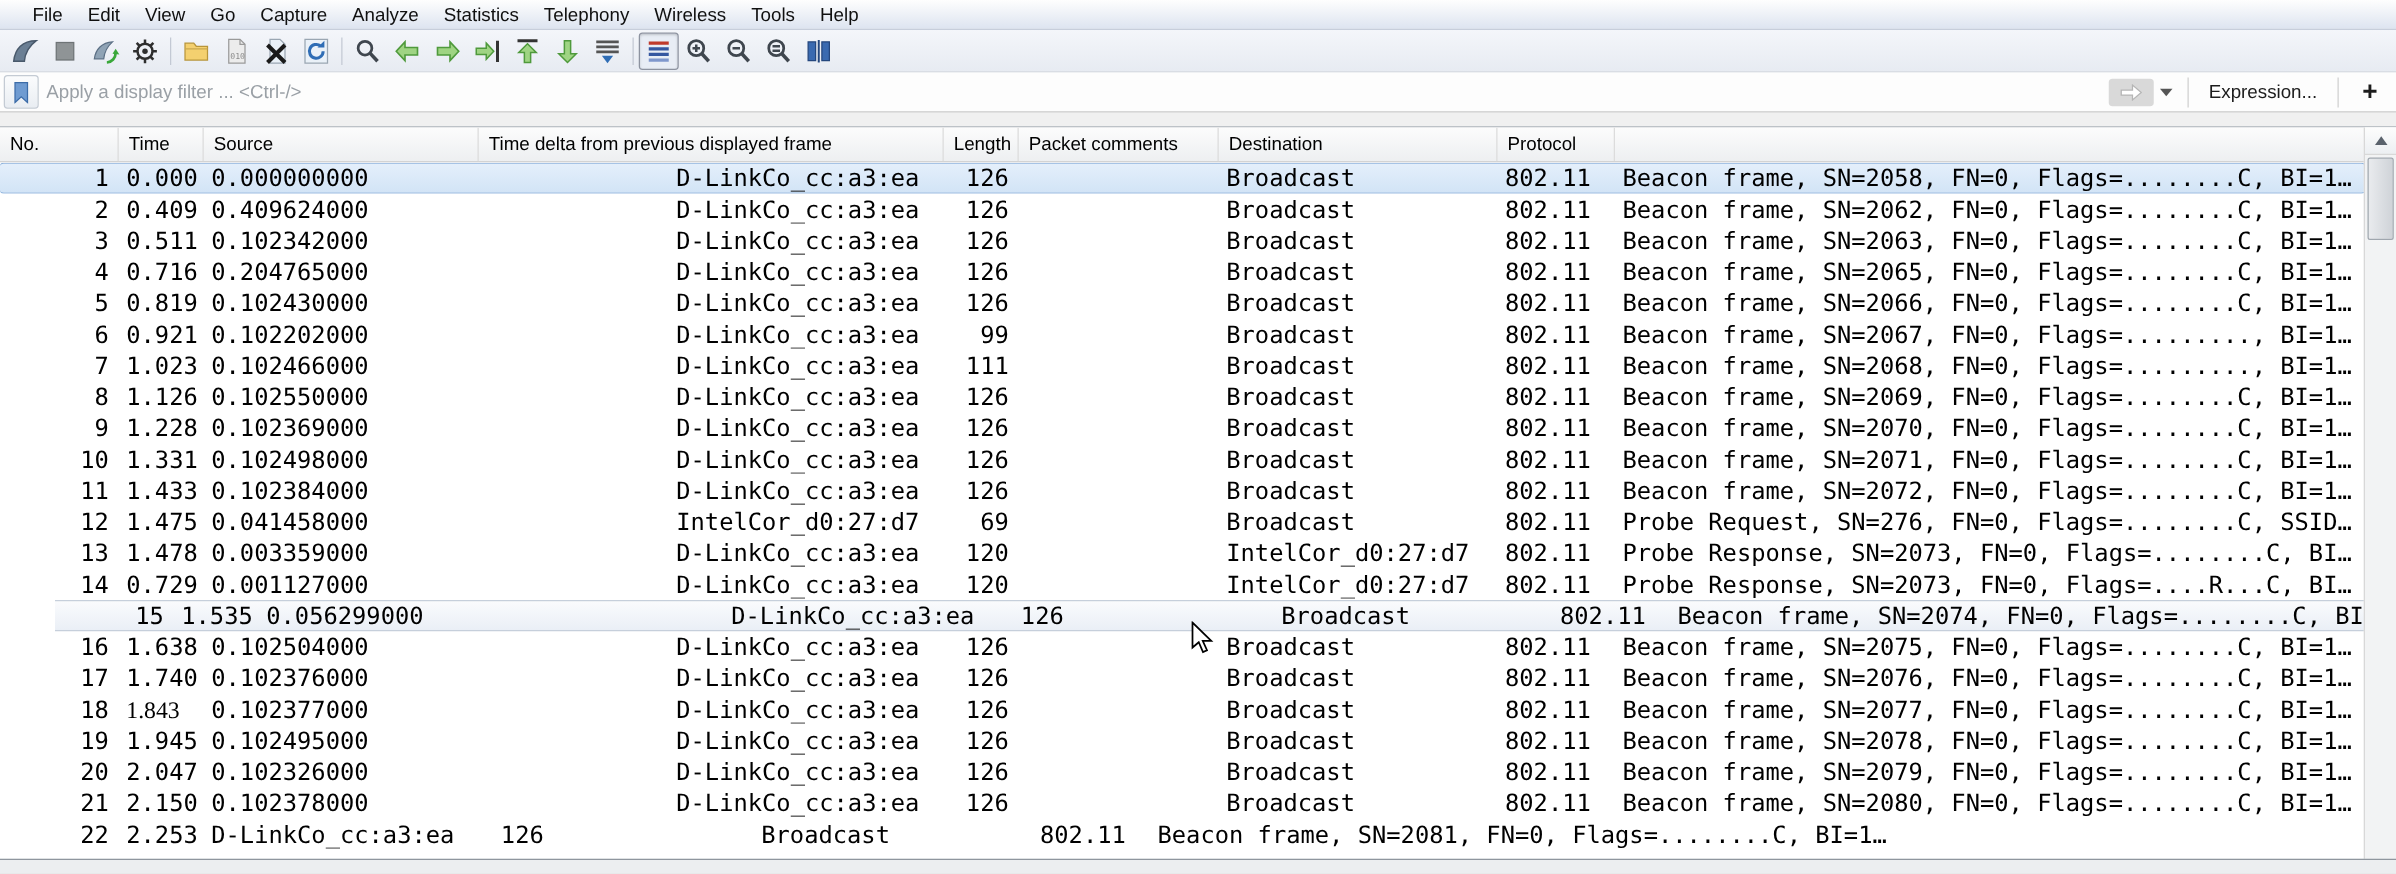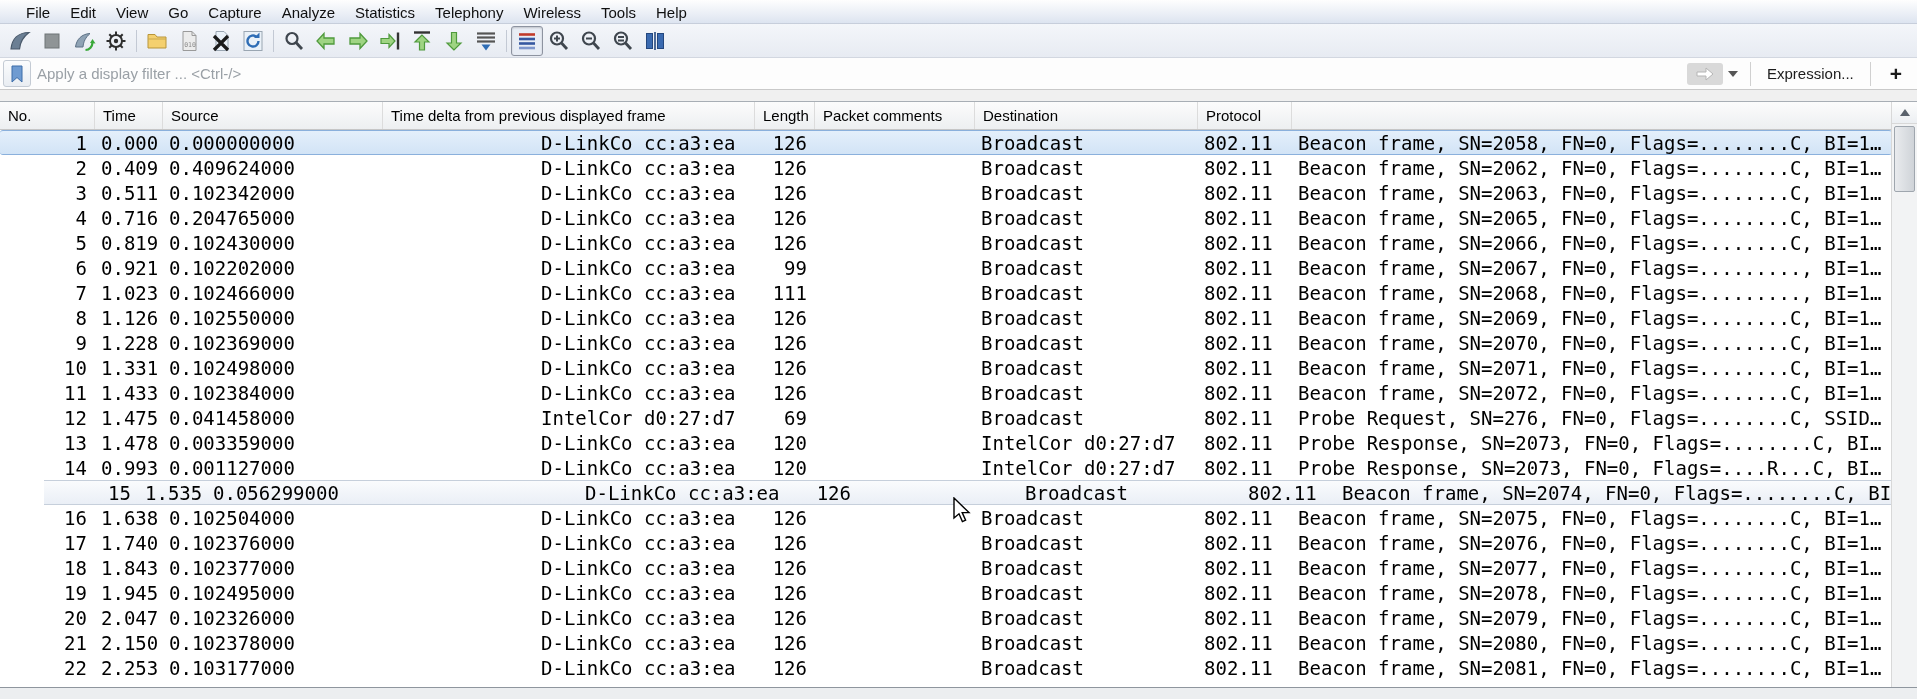--- a/index.html
+++ b/index.html
@@ -424,21 +424,21 @@
           <div class="pcell" style="width: 372px; text-align: left;">0.003359000</div>
           <div class="pcell" style="width: 220px; text-align: left;">D-LinkCo_cc:a3:ea</div>
           <div class="pcell" style="width: 60px; text-align: right;">120</div>
           <div class="pcell" style="width: 160px; text-align: left;"></div>
           <div class="pcell" style="width: 223px; text-align: left;">IntelCor_d0:27:d7</div>
           <div class="pcell" style="width: 94px; text-align: left;">802.11</div>
           <div class="pcell grow" style="text-align: left;">Probe Response, SN=2073, FN=0, Flags=........C, BI…</div>
         </div>
         <div class="prow">
           <div class="pcell" style="width: 95px; text-align: right;">14</div>
-          <div class="pcell" style="width: 68px; text-align: left;">0.993</div>
+          <div class="pcell" style="width: 68px; text-align: left;">0.729</div>
           <div class="pcell" style="width: 372px; text-align: left;">0.001127000</div>
           <div class="pcell" style="width: 220px; text-align: left;">D-LinkCo_cc:a3:ea</div>
           <div class="pcell" style="width: 60px; text-align: right;">120</div>
           <div class="pcell" style="width: 160px; text-align: left;"></div>
           <div class="pcell" style="width: 223px; text-align: left;">IntelCor_d0:27:d7</div>
           <div class="pcell" style="width: 94px; text-align: left;">802.11</div>
           <div class="pcell grow" style="text-align: left;">Probe Response, SN=2073, FN=0, Flags=....R...C, BI…</div>
         </div>
         <div class="prow hovered">
           <div class="pcell" style="width: 95px; text-align: right;">15</div>
@@ -468,21 +468,21 @@
           <div class="pcell" style="width: 372px; text-align: left;">0.102376000</div>
           <div class="pcell" style="width: 220px; text-align: left;">D-LinkCo_cc:a3:ea</div>
           <div class="pcell" style="width: 60px; text-align: right;">126</div>
           <div class="pcell" style="width: 160px; text-align: left;"></div>
           <div class="pcell" style="width: 223px; text-align: left;">Broadcast</div>
           <div class="pcell" style="width: 94px; text-align: left;">802.11</div>
           <div class="pcell grow" style="text-align: left;">Beacon frame, SN=2076, FN=0, Flags=........C, BI=1…</div>
         </div>
         <div class="prow">
           <div class="pcell" style="width: 95px; text-align: right;">18</div>
-          <div class="pcell" style="width: 68px; text-align: left;">1.843</div>
+          <div class="pcell" style="width: 68px; text-align: left; font-family: Liberation Serif, serif;">1.843</div>
           <div class="pcell" style="width: 372px; text-align: left;">0.102377000</div>
           <div class="pcell" style="width: 220px; text-align: left;">D-LinkCo_cc:a3:ea</div>
           <div class="pcell" style="width: 60px; text-align: right;">126</div>
           <div class="pcell" style="width: 160px; text-align: left;"></div>
           <div class="pcell" style="width: 223px; text-align: left;">Broadcast</div>
           <div class="pcell" style="width: 94px; text-align: left;">802.11</div>
           <div class="pcell grow" style="text-align: left;">Beacon frame, SN=2077, FN=0, Flags=........C, BI=1…</div>
         </div>
         <div class="prow">
           <div class="pcell" style="width: 95px; text-align: right;">19</div>
@@ -513,21 +513,20 @@
           <div class="pcell" style="width: 220px; text-align: left;">D-LinkCo_cc:a3:ea</div>
           <div class="pcell" style="width: 60px; text-align: right;">126</div>
           <div class="pcell" style="width: 160px; text-align: left;"></div>
           <div class="pcell" style="width: 223px; text-align: left;">Broadcast</div>
           <div class="pcell" style="width: 94px; text-align: left;">802.11</div>
           <div class="pcell grow" style="text-align: left;">Beacon frame, SN=2080, FN=0, Flags=........C, BI=1…</div>
         </div>
         <div class="prow">
           <div class="pcell" style="width: 95px; text-align: right;">22</div>
           <div class="pcell" style="width: 68px; text-align: left;">2.253</div>
-          <div class="pcell" style="width: 372px; text-align: left;">0.103177000</div>
           <div class="pcell" style="width: 220px; text-align: left;">D-LinkCo_cc:a3:ea</div>
           <div class="pcell" style="width: 60px; text-align: right;">126</div>
           <div class="pcell" style="width: 160px; text-align: left;"></div>
           <div class="pcell" style="width: 223px; text-align: left;">Broadcast</div>
           <div class="pcell" style="width: 94px; text-align: left;">802.11</div>
           <div class="pcell grow" style="text-align: left;">Beacon frame, SN=2081, FN=0, Flags=........C, BI=1…</div>
         </div>
       </div>
     <div class="vscroll">
       <div class="scroll-btn">

